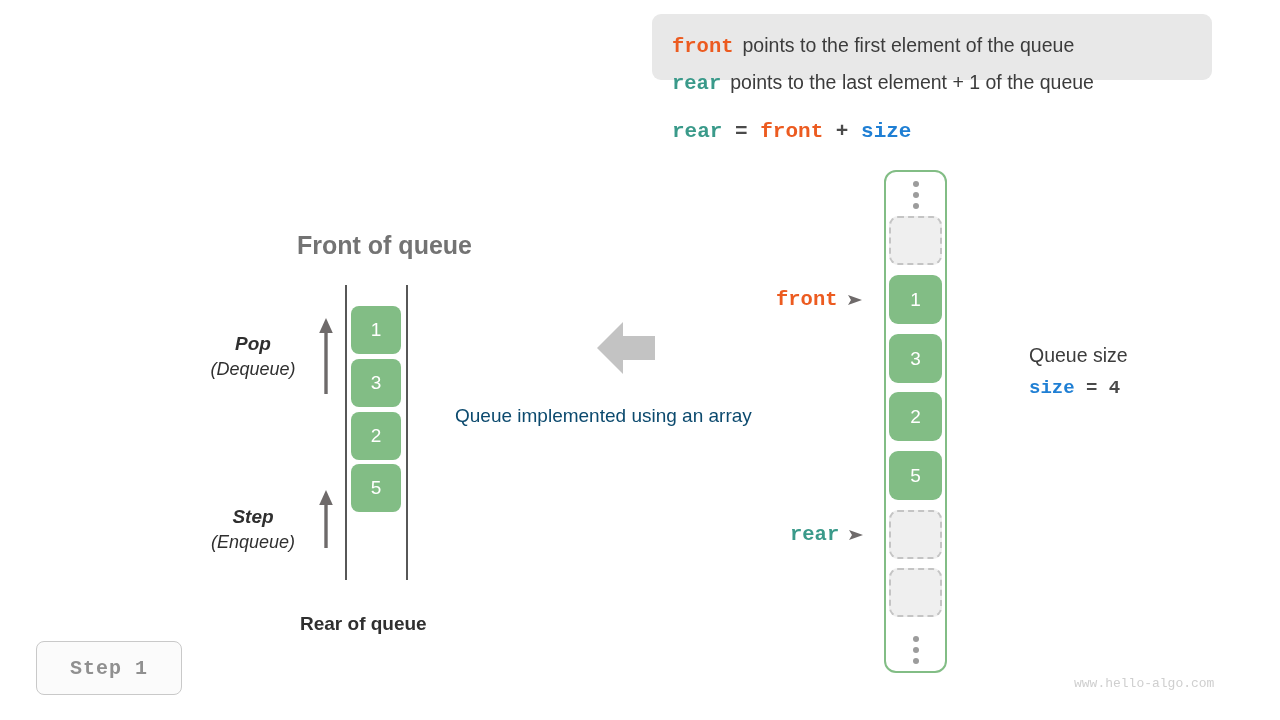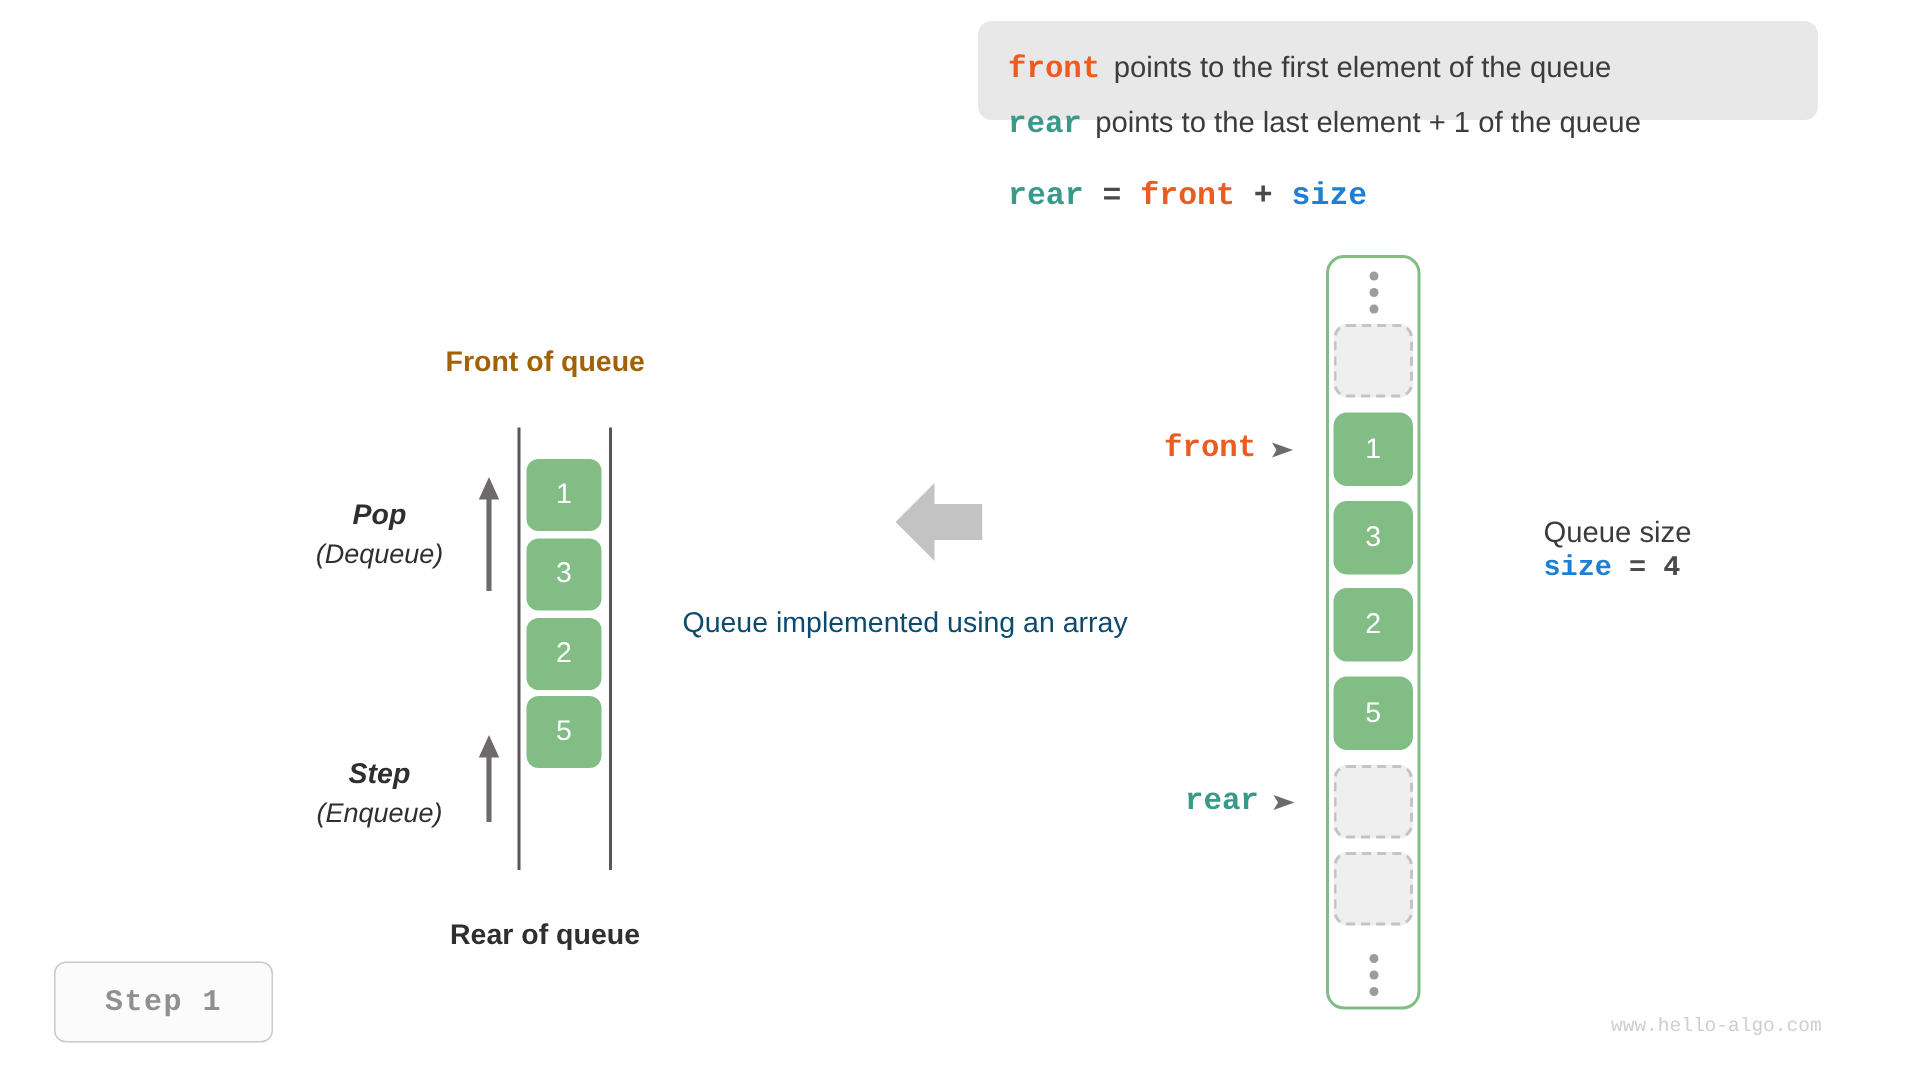--- a/index.html
+++ b/index.html
@@ -55,23 +55,23 @@
     font-size: 21px;
     white-space: pre;
     color: #4a4a4a;
   }
 
   
   #front-of-queue-label {
     position: absolute;
     left: 297px;
     top: 231px;
-    font-size: 19px;
-    font-weight: bold;
-    color: #a16207;
+    font-size: 25px;
+    font-weight: bold;
+    color: #737373;
     white-space: nowrap;
   }
   #rear-of-queue-label {
     position: absolute;
     left: 300px;
     top: 613px;
     font-size: 19px;
     font-weight: bold;
     color: #2f2f2f;
     white-space: nowrap;
@@ -211,21 +211,21 @@
 
   
   #size-block {
     position: absolute;
     left: 1029px;
     top: 344px;
   }
   #size-title {
     font-size: 19.5px;
     color: #3c3c3c;
-    margin-bottom: 0;
+    margin-bottom: 10px;
     white-space: nowrap;
   }
   #size-expr {
     font-family: "Liberation Mono", monospace;
     font-weight: bold;
     font-size: 19px;
     color: #4a4a4a;
     white-space: pre;
   }
 

